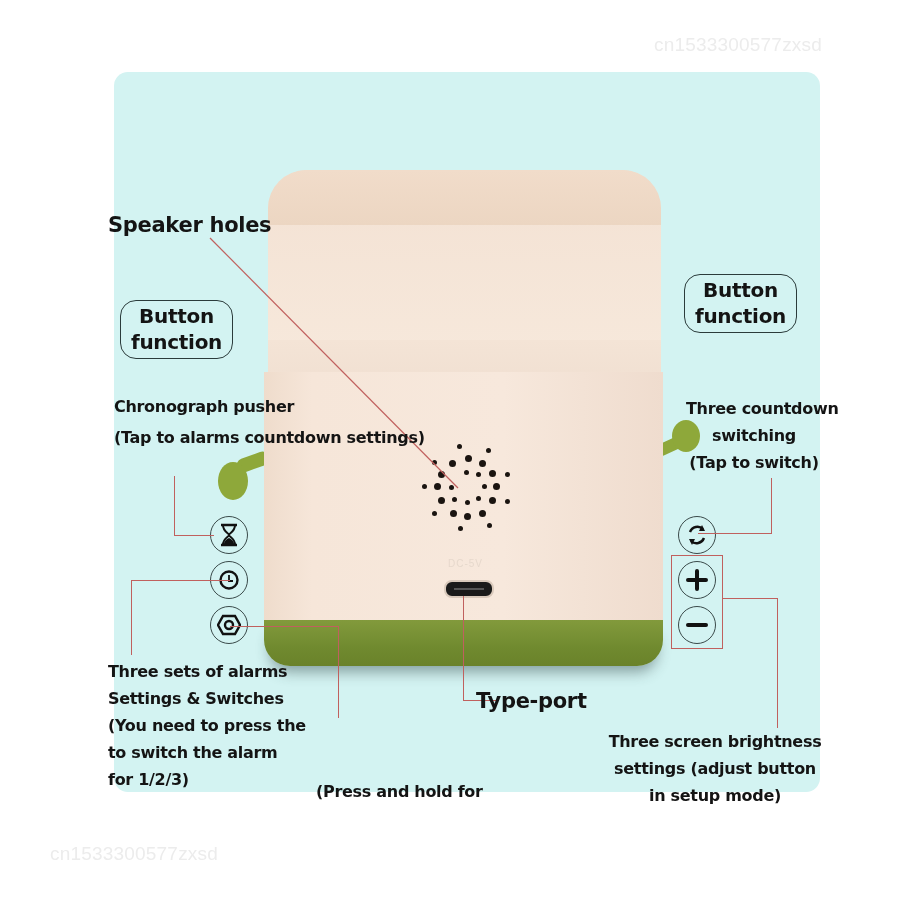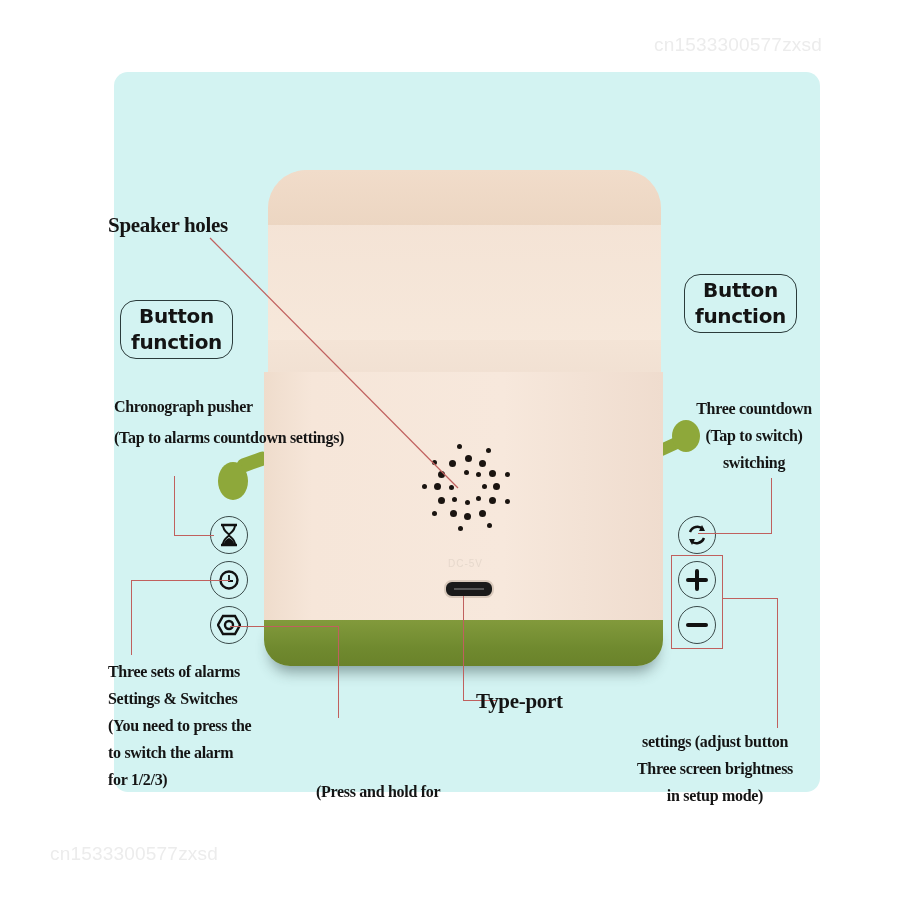--- a/index.html
+++ b/index.html
@@ -13,21 +13,21 @@
   .watermark {
     position: absolute; color: #ececec; font-size: 19px;
     font-family: "Liberation Sans", sans-serif; letter-spacing: 0.2px;
   }
   .panel {
     position: absolute; left: 114px; top: 72px; width: 706px; height: 720px;
     background: #d3f3f2; border-radius: 14px;
   }
   .label {
     position: absolute; font-weight: bold; font-size: 16px; line-height: 27px;
-    color: #141414; white-space: nowrap; letter-spacing: -0.3px; font-family: Liberation Serif, serif;
+    color: #141414; white-space: nowrap; letter-spacing: -0.3px;
   }
   .label.big { font-size: 21px; line-height: 26px; }
   .label.center { text-align: center; }
   .pill {
     position: absolute; border: 1.5px solid #2b3b3b; border-radius: 16px;
     font-weight: bold; font-size: 20px; line-height: 26px; text-align: center;
     color: #141414; padding: 2px 10px 3px 10px; letter-spacing: -0.3px;
   }
   .line { position: absolute; background: #c0605e; }
   
@@ -151,22 +151,22 @@
 <div class="pill" style="left:684px; top:274px;">
   <div>Button</div>
   <div>function</div>
 </div>
 
 <div class="label" style="left:114px; top:393px;">Chronograph pusher</div>
 <div class="label" style="left:114px; top:424px;">(Tap to alarms countdown settings)</div>
 
 <div class="label center" style="left:686px; top:395px; width:136px;">
   <div>Three countdown</div>
+  <div>switching</div>
   <div>(Tap to switch)</div>
-  <div>switching</div>
 </div>
 
 <div class="icon-btn" style="left:210px; top:516px;">
   <svg width="22" height="24" viewBox="0 0 22 24">
     <path d="M3 2 H19 M3 22 H19" stroke="#111" stroke-width="2.4"></path>
     <path d="M5 2 C5 9 11 10 11 12 C11 14 5 15 5 22 M17 2 C17 9 11 10 11 12 C11 14 17 15 17 22" stroke="#111" stroke-width="2" fill="none"></path>
     <path d="M6 21 C6 17 11 15 11 15 C11 15 16 17 16 21 Z" fill="#111"></path>
   </svg>
 </div>
 <div class="icon-btn" style="left:210px; top:561px;">
@@ -233,16 +233,16 @@
 
 <div class="label" style="left:316px; top:724px; white-space:pre;">
   <div>(Press and hold for</div>
   
   
 </div>
 
 <div class="label big" style="left:476px; top:688px;">Type-port</div>
 
 <div class="label center" style="left:606px; top:728px; width:218px;">
+  <div>Three screen brightness</div>
   <div>settings (adjust button</div>
-  <div>Three screen brightness</div>
   <div>in setup mode)</div>
 </div>
 
 </body></html>

